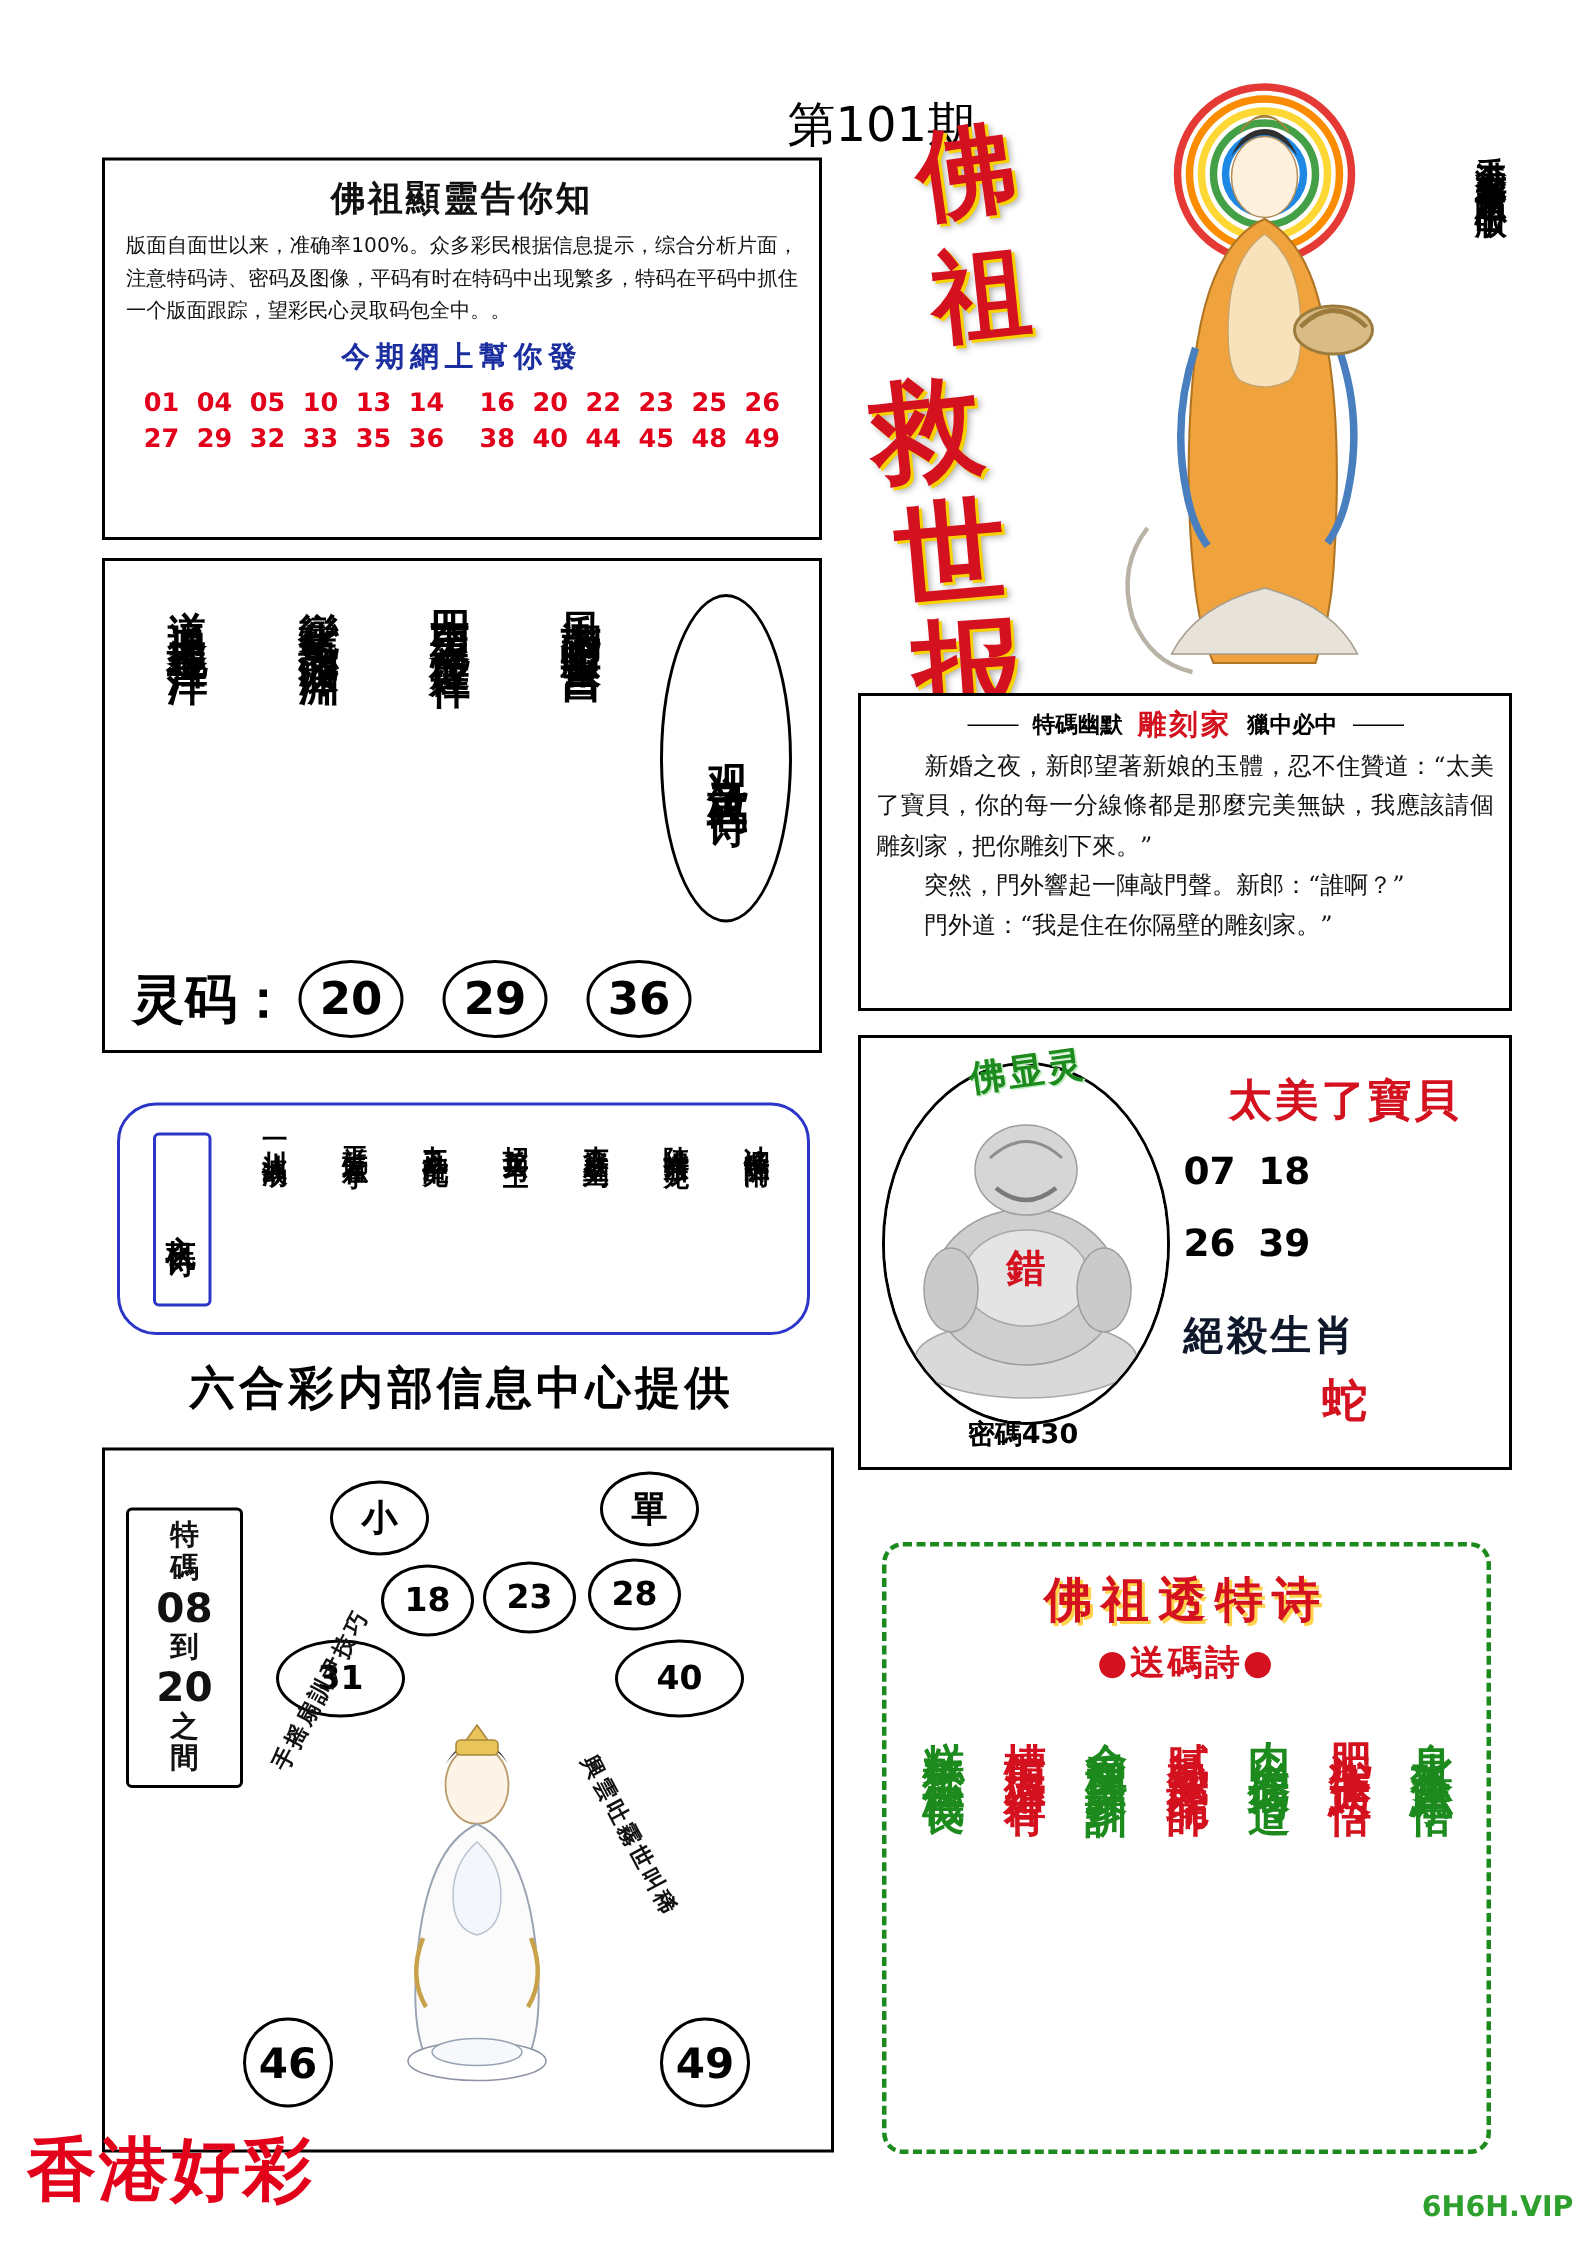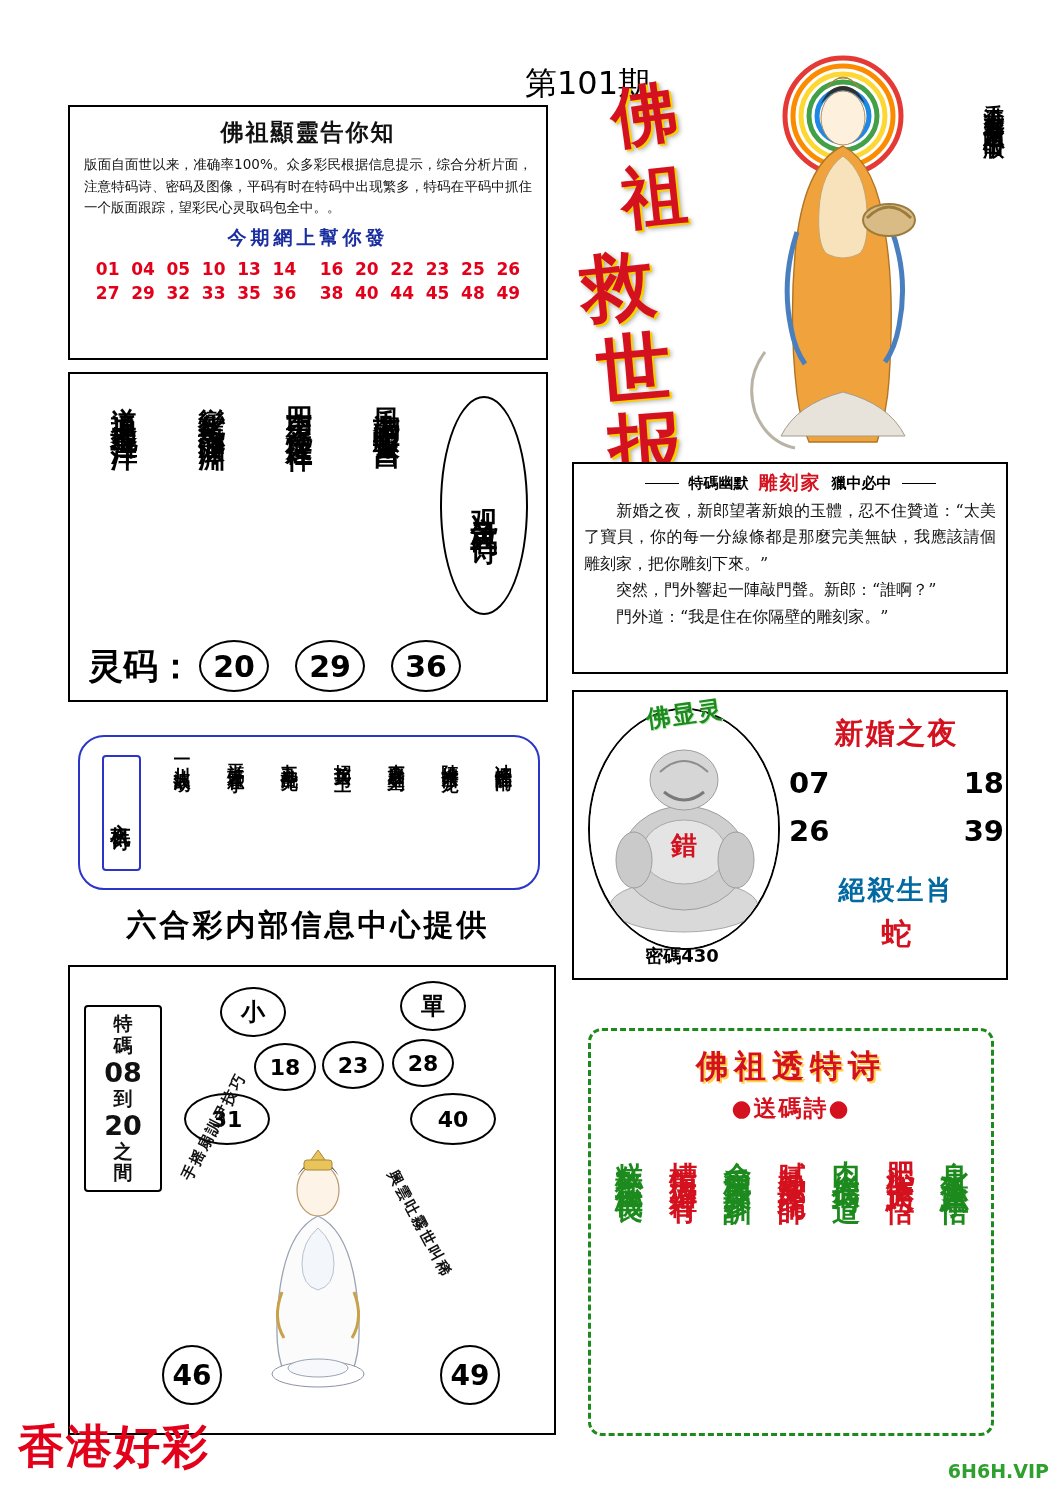--- a/index.html
+++ b/index.html
@@ -152,24 +152,24 @@
   }
   #mima-label{
     position:absolute;left:14px;top:252px;width:188px;text-align:center;
     font-size:18px;font-weight:bold;color:#000;
   }
   #zuma-title{
     position:absolute;left:215px;top:22px;width:215px;text-align:center;
     font-size:29px;font-weight:bold;color:#d4111e;letter-spacing:2px;
     font-family:"DejaVu Serif","Liberation Serif",serif;
   }
-  .zuma-nums{position:absolute;left:215px;width:215px;display:flex;justify-content:space-between;font-size:29px;font-weight:bold;color:#000;}
+  .zuma-nums{position:absolute;left:215px;width:215px;display:flex;justify-content:flex-start;font-size:25px;font-weight:bold;color:#000;gap:15px;}
   #zuma-sheng{
-    position:absolute;left:215px;top:180px;width:215px;text-align:center;
-    font-size:27px;font-weight:bold;color:#0369a1;letter-spacing:2px;
+    position:absolute;left:215px;top:180px;width:215px;
+    font-size:27px;font-weight:bold;color:#0f172a;letter-spacing:2px;
     font-family:Liberation Serif, serif;
   }
   #zuma-zodiac{
     position:absolute;left:215px;top:222px;width:215px;text-align:center;
     font-size:30px;font-weight:bold;color:#d4111e;
     font-family:"DejaVu Serif","Liberation Serif",serif;
   }
 
   
   #tou-box{left:588px;top:1028px;width:406px;height:408px;border:3px dashed #1d8a1d;border-radius:14px;background:#fff;}
@@ -381,21 +381,21 @@
         <path d="M70 62 q24 -22 48 0" fill="none" stroke="#8e8e8e" stroke-width="2"></path>
         <path d="M74 82 q20 16 40 0" fill="none" stroke="#7a7a7a" stroke-width="3"></path>
         <ellipse cx="44" cy="150" rx="18" ry="28" fill="#cacaca" stroke="#9d9d9d"></ellipse>
         <ellipse cx="146" cy="150" rx="18" ry="28" fill="#cacaca" stroke="#9d9d9d"></ellipse>
       </svg>
       <div style="position:absolute;left:0;top:118px;width:188px;text-align:center;font-size:26px;font-weight:bold;color:#d4111e;font-family:'DejaVu Serif','Liberation Serif',serif;">錯</div>
     </div>
     <div id="fo-xian-ling">佛显灵</div>
     <div id="mima-label">密碼430</div>
 
-    <div id="zuma-title">新婚之夜</div>
+    <div id="zuma-title">太美了寶貝</div>
     <div class="zuma-nums" style="top:74px;">
       <span>07</span>
       <span>18</span>
     </div>
     <div class="zuma-nums" style="top:122px;">
       <span>26</span>
       <span>39</span>
     </div>
     <div id="zuma-sheng">絕殺生肖</div>
     <div id="zuma-zodiac">蛇</div>

